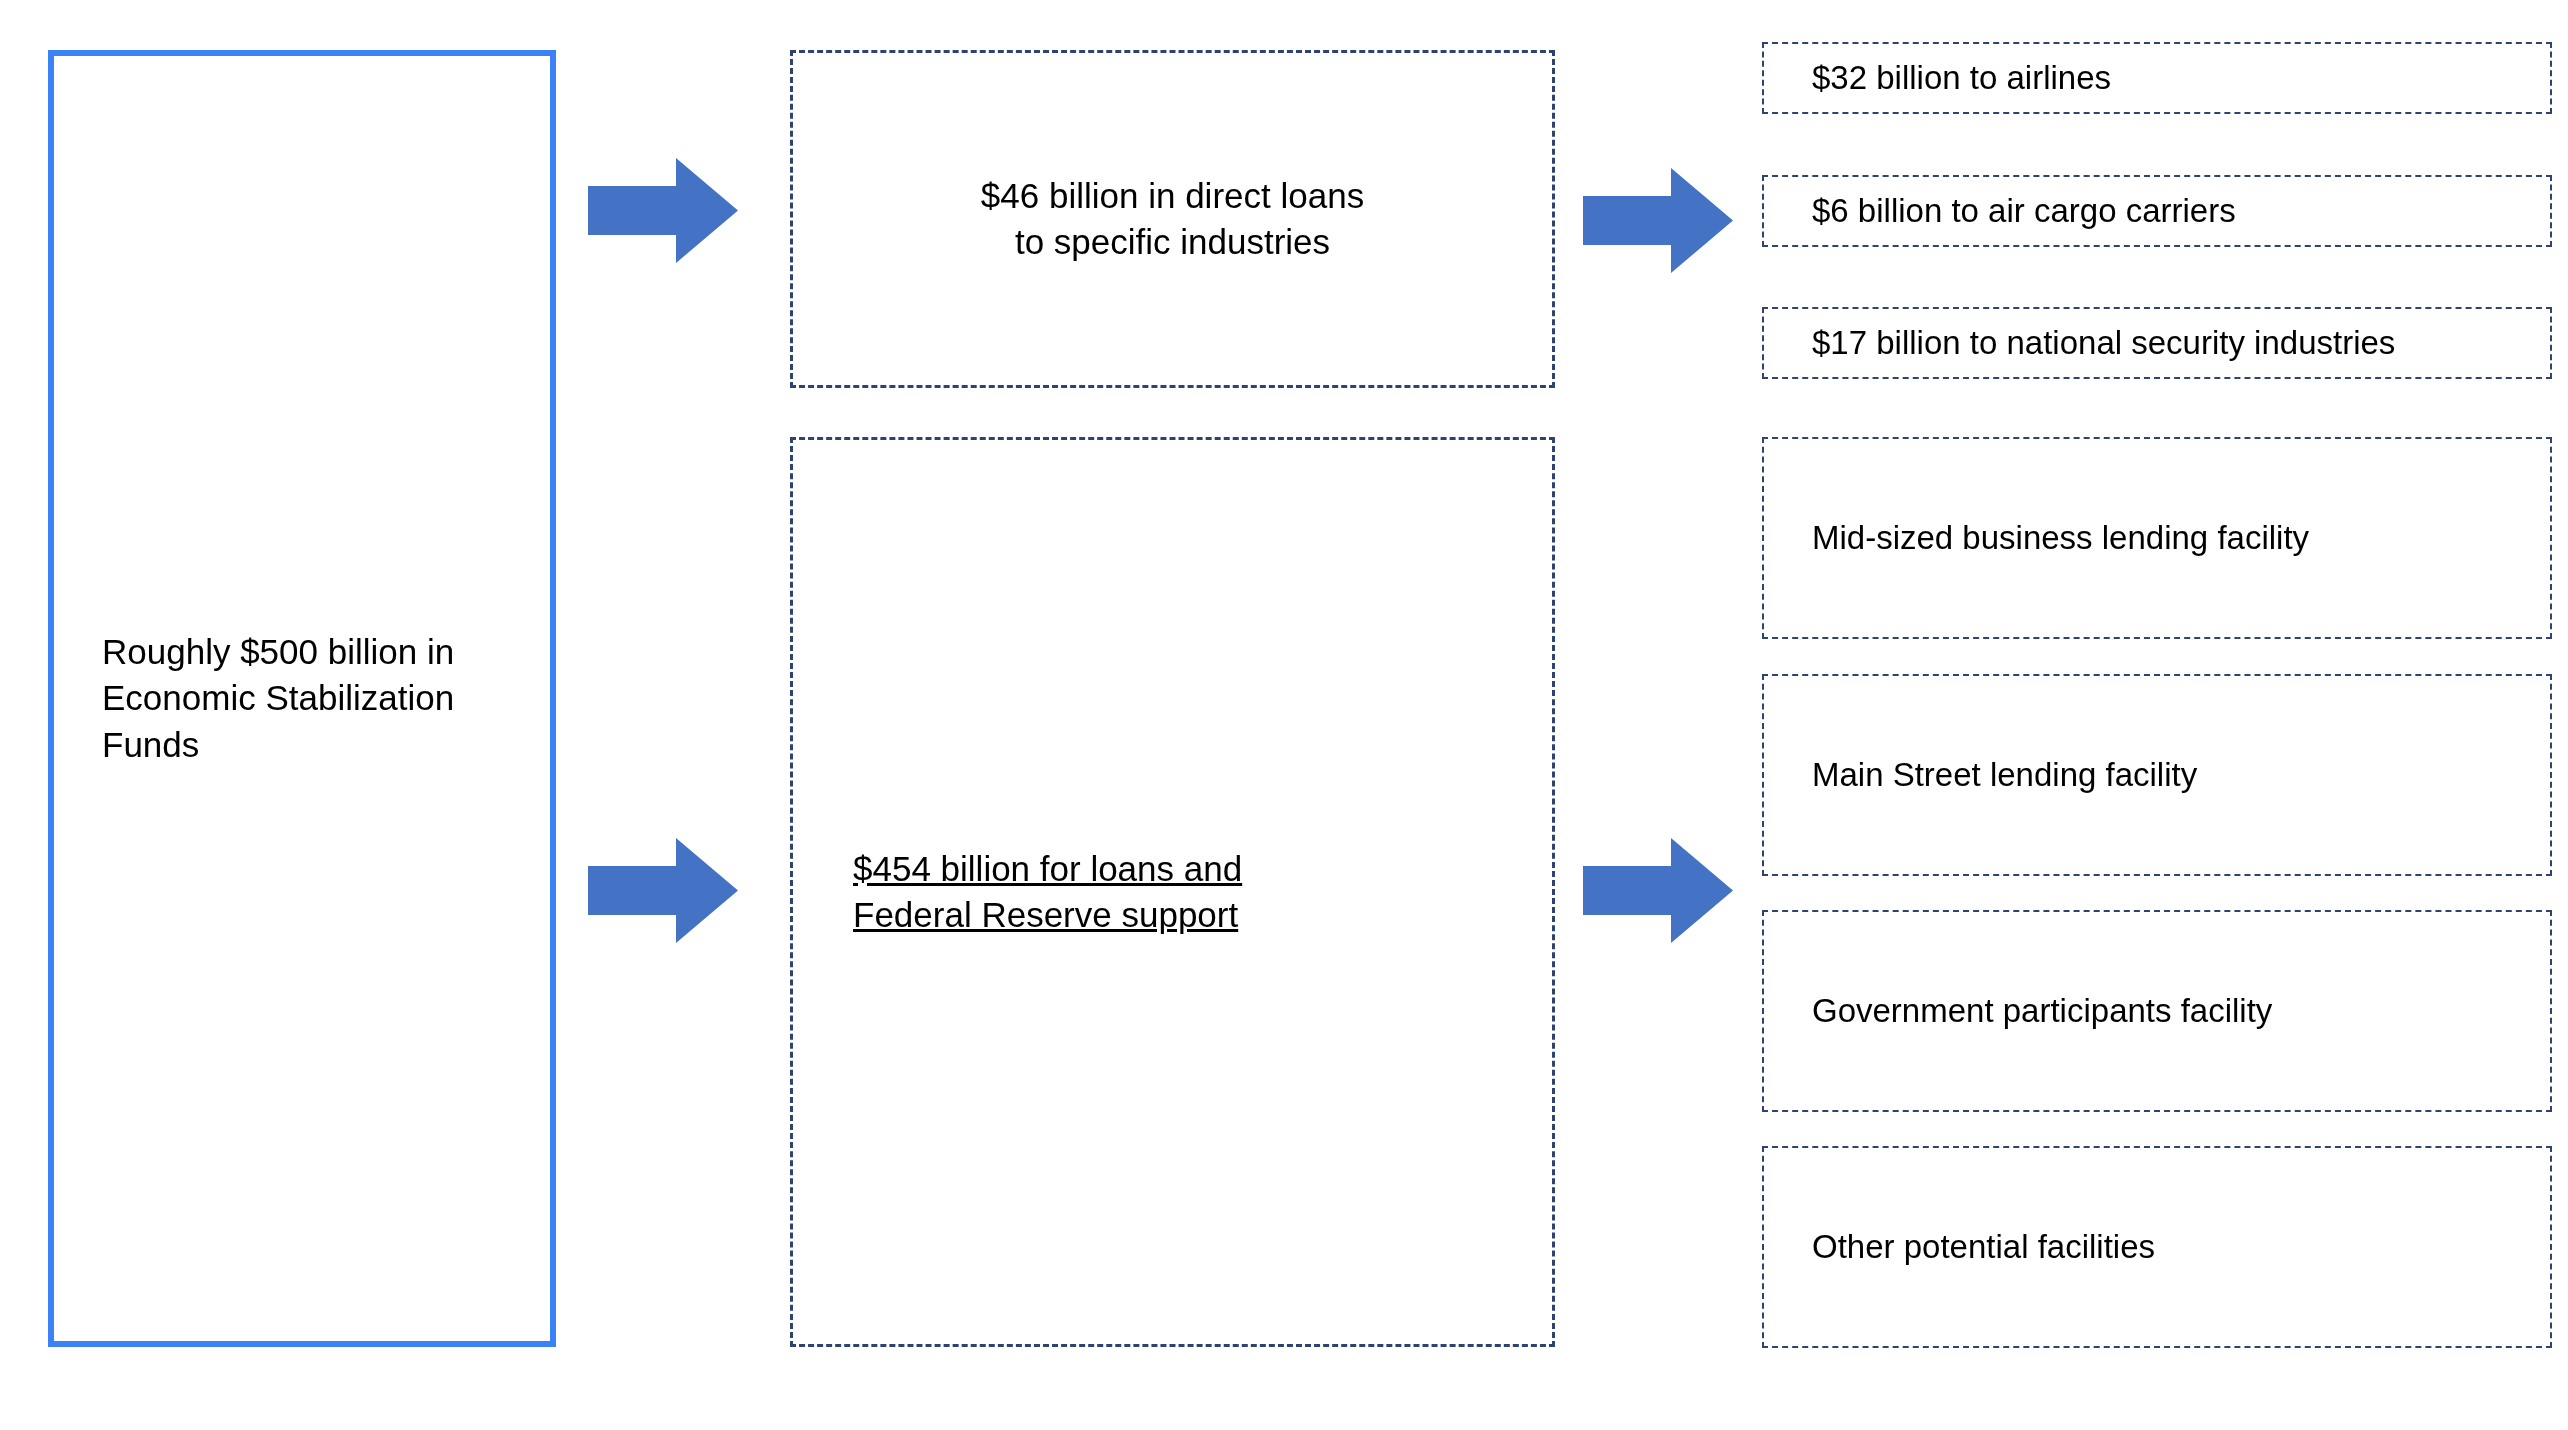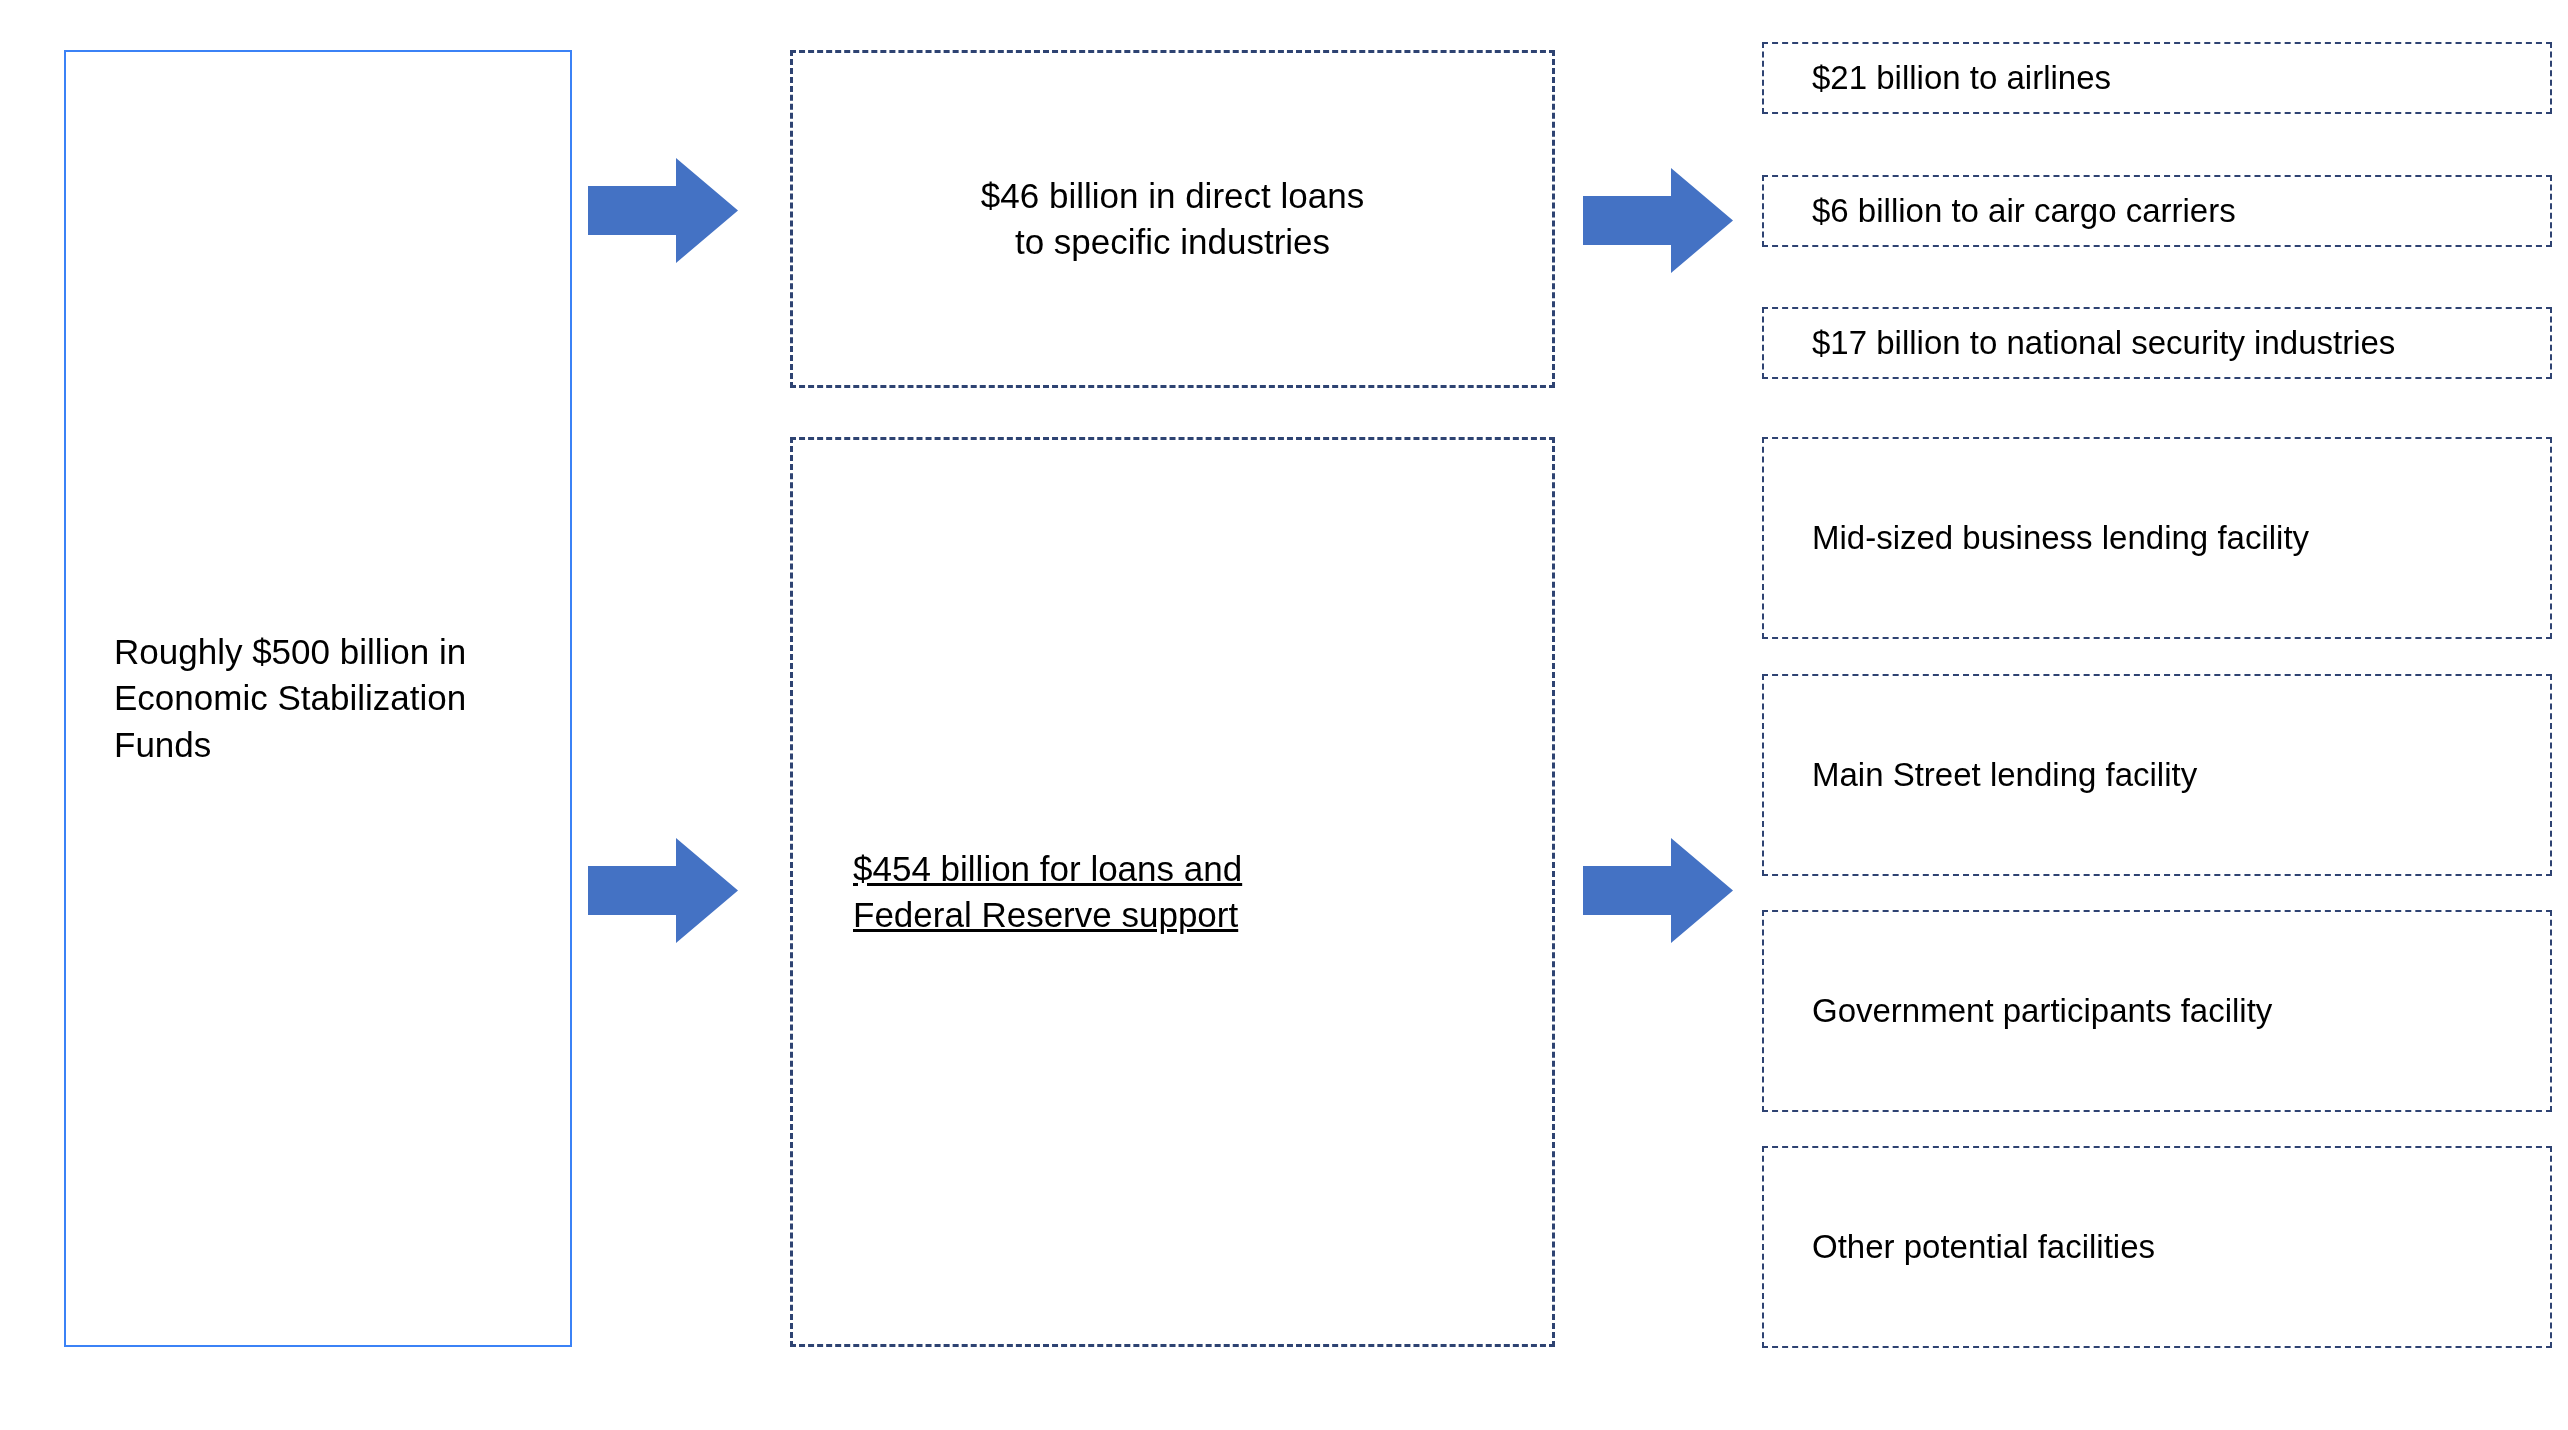--- a/index.html
+++ b/index.html
@@ -25,22 +25,21 @@
   
   .box {
     position: absolute;
     box-sizing: border-box;
     background: #ffffff;
     display: flex;
     align-items: center;
   }
 
   .box-solid {
-    border: 2px solid #3b82f6;
-    margin-left: 16px;
+    border: 6px solid #3b82f6;
   }
 
   .box-dashed {
     border: 3px dashed #2e4372;
   }
 
   .box-dashed-thin {
     border: 2px dashed #2e4372;
   }
 
@@ -177,21 +176,21 @@
     </svg>
   </div>
 
   <div class="arrow" id="arrow-4">
     <svg width="150" height="105" viewBox="0 0 150 105">
       <polygon points="0,28 88,28 88,0 150,52.5 88,105 88,77 0,77" fill="#4472C4"></polygon>
     </svg>
   </div>
 
   <div class="box box-dashed-thin tier3" id="t3-0">
-    <div class="box-text">$21 billion to airlines</div>
+    <div class="box-text">$32 billion to airlines</div>
   </div>
   <div class="box box-dashed-thin tier3" id="t3-1">
     <div class="box-text">$6 billion to air cargo carriers</div>
   </div>
   <div class="box box-dashed-thin tier3" id="t3-2">
     <div class="box-text">$17 billion to national security industries</div>
   </div>
 
   <div class="box box-dashed-thin tier3" id="t3-3">
     <div class="box-text">Mid-sized business lending facility</div>

